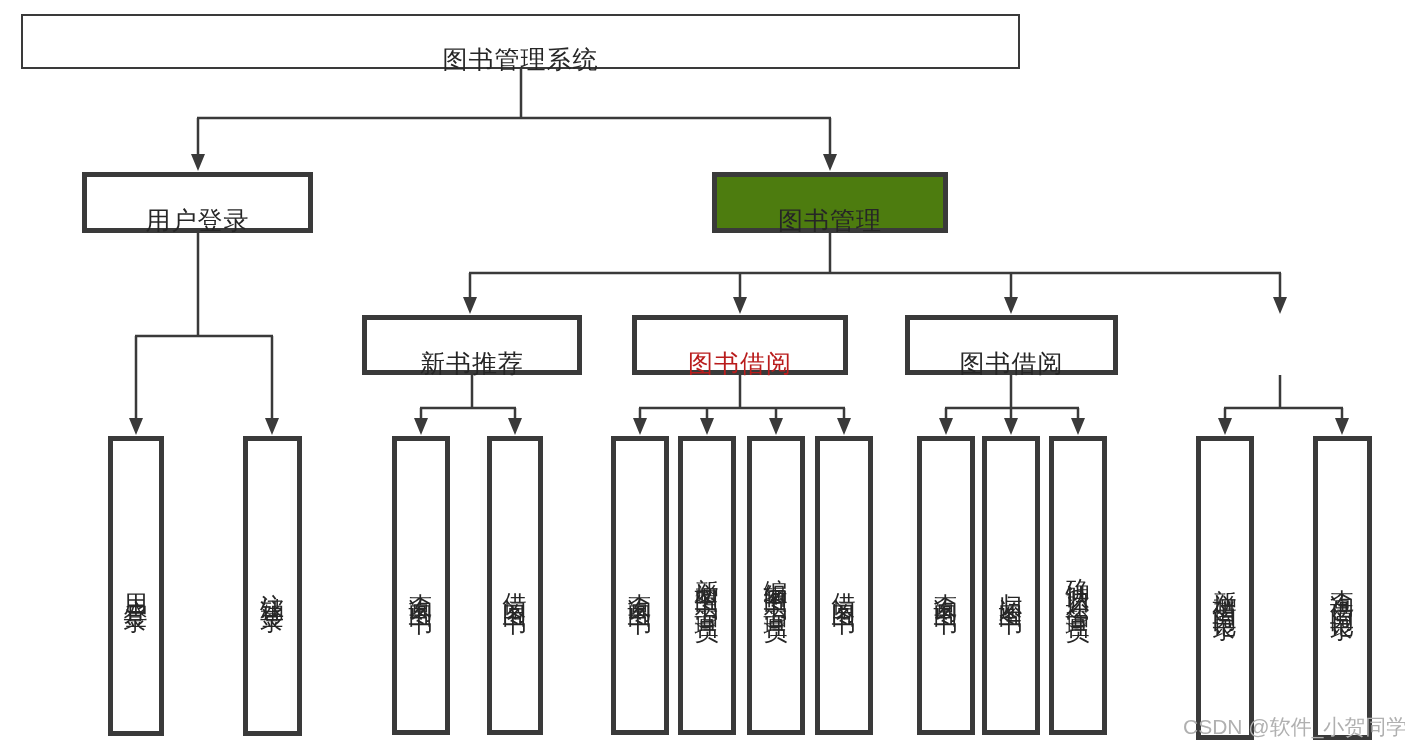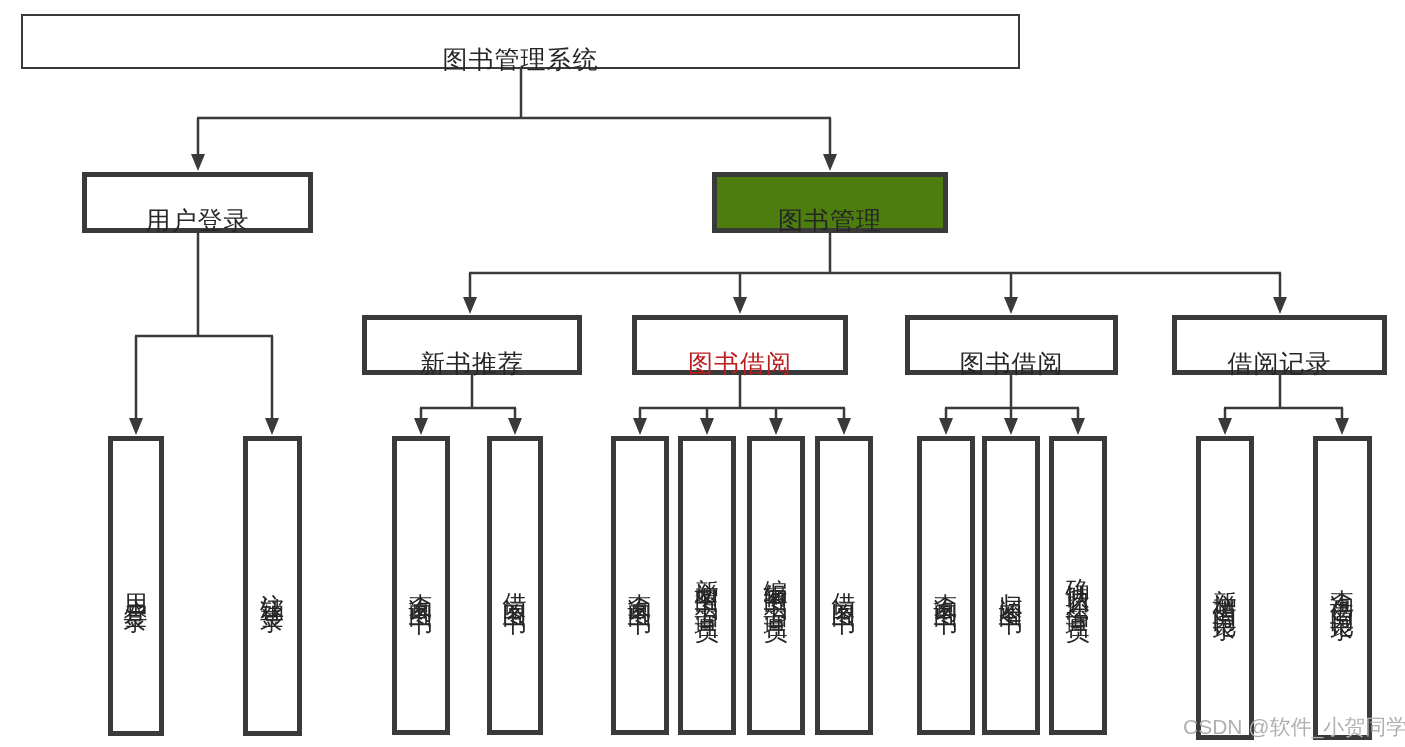--- a/index.html
+++ b/index.html
@@ -87,23 +87,20 @@
 
   <div class="node" style="left: 362px; top: 315px; width: 220px; height: 60px; border-color: rgb(58, 58, 58); background: rgb(255, 255, 255);">
     <span class="hlbl" style="color: rgb(38, 38, 38);">新书推荐</span>
   </div>
   <div class="node" style="left: 632px; top: 315px; width: 216px; height: 60px; border-color: rgb(58, 58, 58); background: rgb(255, 255, 255);">
     <span class="hlbl" style="color: #b91c1c;">图书借阅</span>
   </div>
   <div class="node" style="left: 905px; top: 315px; width: 213px; height: 60px; border-color: rgb(58, 58, 58); background: rgb(255, 255, 255);">
     <span class="hlbl" style="color: rgb(38, 38, 38);">图书借阅</span>
   </div>
-  <div class="node" style="left: 1172px; top: 315px; width: 215px; height: 60px; border-color: rgb(58, 58, 58); background: rgb(255, 255, 255);">
-    <span class="hlbl" style="color: rgb(38, 38, 38);">借阅记录</span>
-  </div>
 
   <div class="node leaf" style="left: 108px; top: 436px; width: 56px; height: 300px; border-color: rgb(58, 58, 58); background: rgb(255, 255, 255);">
     <span class="vlbl" style="color: rgb(38, 38, 38);">用户登录</span>
   </div>
   <div class="node leaf" style="left: 243px; top: 436px; width: 59px; height: 300px; border-color: rgb(58, 58, 58); background: rgb(255, 255, 255);">
     <span class="vlbl" style="color: rgb(38, 38, 38);">注销登录</span>
   </div>
 
   <div class="node leaf" style="left: 392px; top: 436px; width: 58px; height: 299px; border-color: rgb(58, 58, 58); background: rgb(255, 255, 255);">
     <span class="vlbl" style="color: rgb(38, 38, 38);">查询图书</span>

